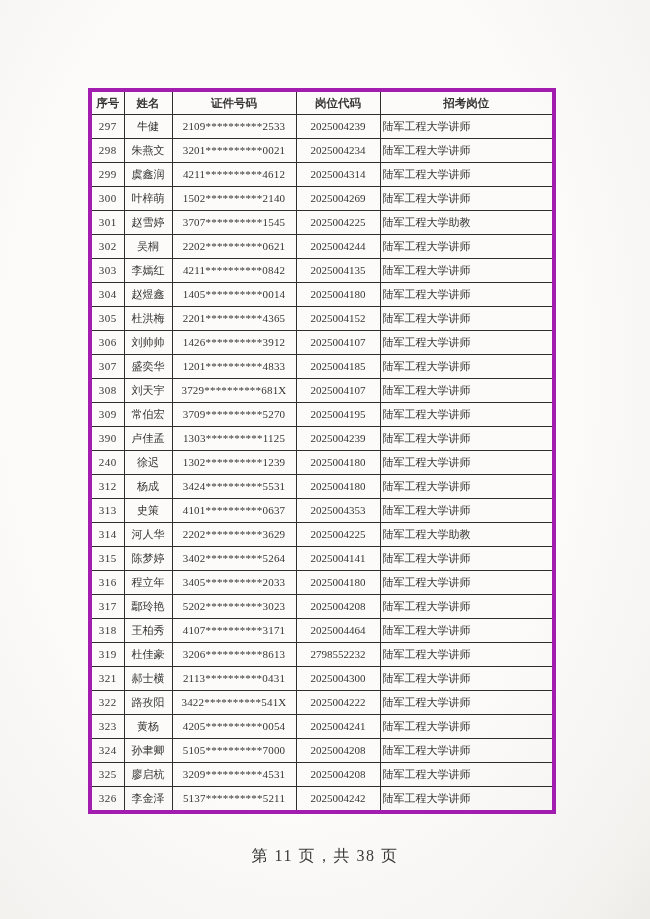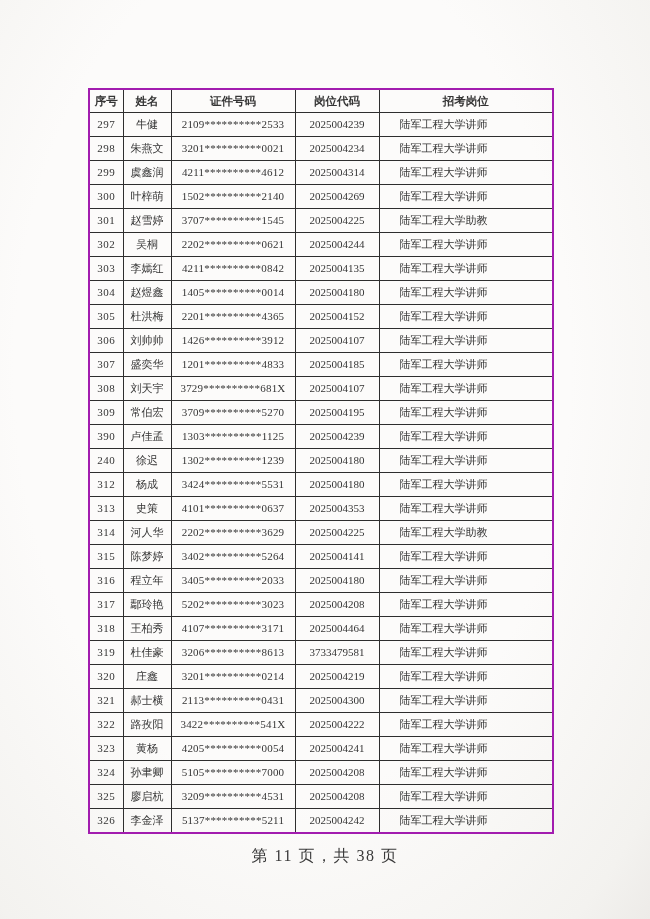--- a/index.html
+++ b/index.html
@@ -14,21 +14,21 @@
     background: radial-gradient(ellipse at 45% 40%, #fcfbfa 55%, #f3f2ef 90%, #edebe8 100%);
     font-family: "Liberation Serif", "DejaVu Serif", serif;
     color: #353535;
   }
   .doc-table {
     position: absolute;
     left: 88px;
     top: 88px;
     border-collapse: collapse;
     table-layout: fixed;
-    border: 2px solid #a21caf;
+    border: 4px solid #a21caf;
     background: transparent;
   }
   .doc-table th,
   .doc-table td {
     border: 1px solid #2e2e2e;
     padding: 0;
     height: 23px;
     line-height: 23px;
     font-size: 11px;
     text-align: center;
@@ -39,21 +39,21 @@
   .doc-table th {
     font-weight: bold;
     font-size: 11.5px;
     height: 22px;
     line-height: 22px;
   }
   .doc-table td.c0 { letter-spacing: 0.5px; }
   .doc-table td.c2 { letter-spacing: 0.2px; margin-top: 29px; }
   .doc-table td.c4 {
     text-align: left;
-    padding-left: 20px;
+    padding-left: 2px;
   }
   .page-footer {
     position: absolute;
     left: 0;
     right: 0;
     top: 846px;
     text-align: center;
     font-size: 16px;
     letter-spacing: 1.5px;
     color: #3a3a3a;
@@ -231,28 +231,21 @@
         <td class="c0">318</td>
         <td class="c1">王柏秀</td>
         <td class="c2">4107**********3171</td>
         <td class="c3">2025004464</td>
         <td class="c4">陆军工程大学讲师</td>
       </tr>
       <tr>
         <td class="c0">319</td>
         <td class="c1">杜佳豪</td>
         <td class="c2">3206**********8613</td>
-        <td class="c3">3733479581</td>
-        <td class="c4">陆军工程大学讲师</td>
-      </tr>
-      <tr>
-        <td class="c0">320</td>
-        <td class="c1">庄鑫</td>
-        <td class="c2">3201**********0214</td>
-        <td class="c3">2025004219</td>
+        <td class="c3">2798552232</td>
         <td class="c4">陆军工程大学讲师</td>
       </tr>
       <tr>
         <td class="c0">321</td>
         <td class="c1">郝士横</td>
         <td class="c2">2113**********0431</td>
         <td class="c3">2025004300</td>
         <td class="c4">陆军工程大学讲师</td>
       </tr>
       <tr>

